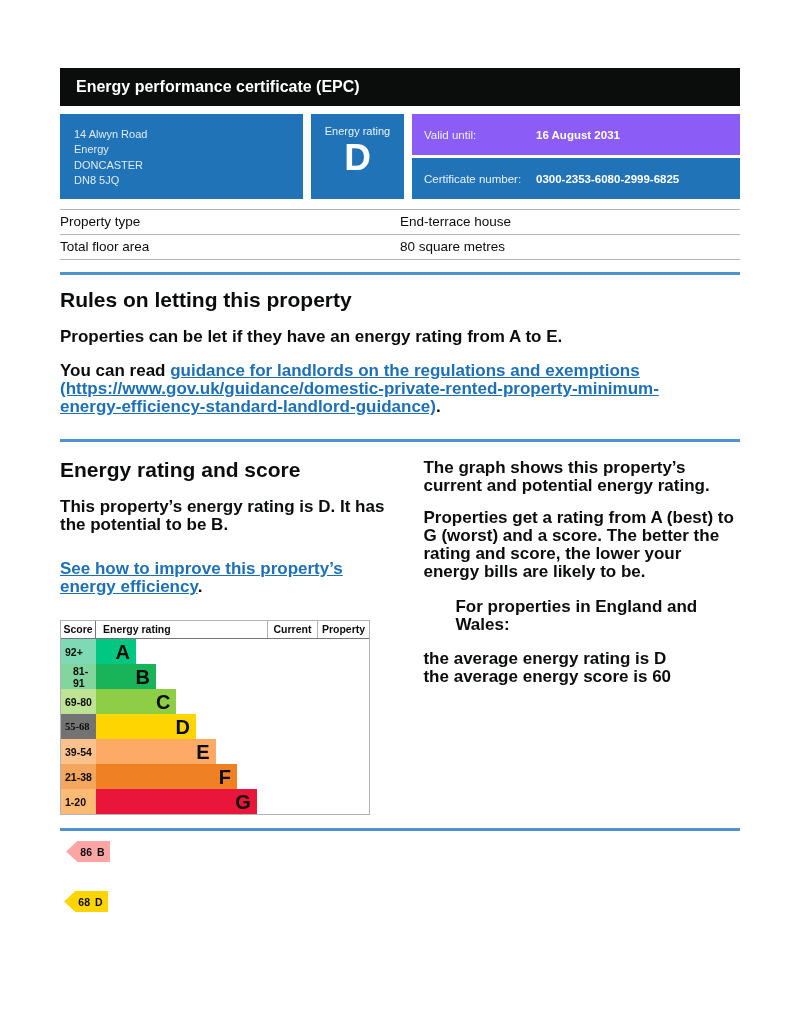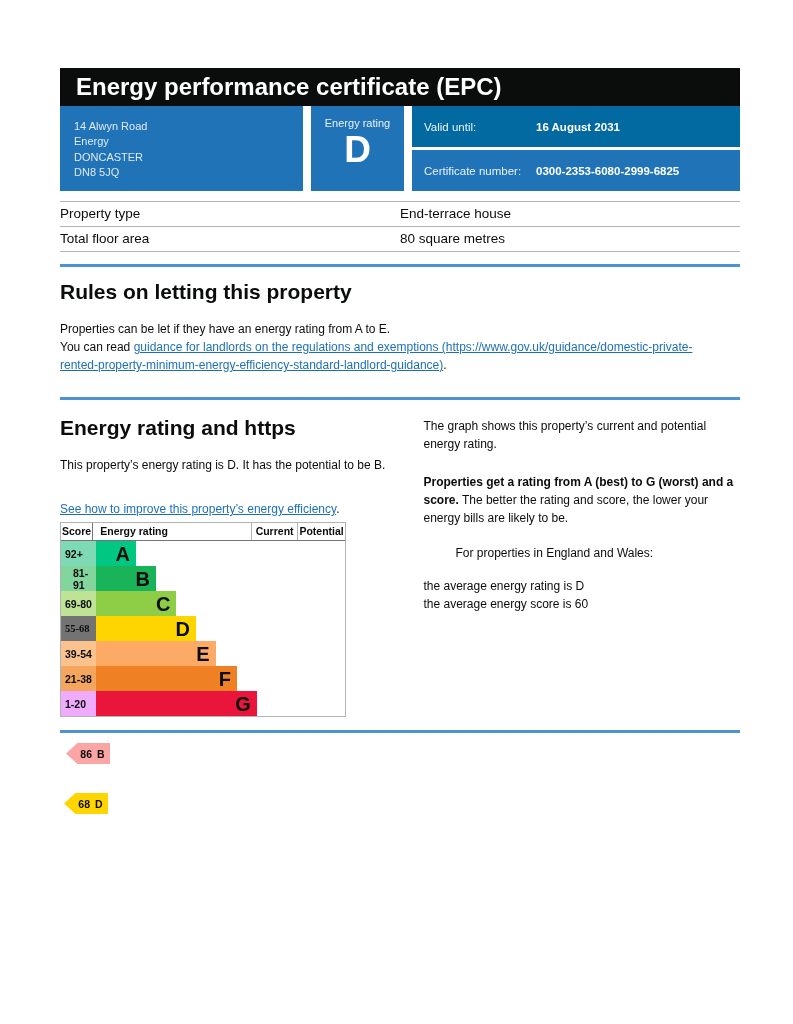--- a/index.html
+++ b/index.html
@@ -10,23 +10,23 @@
     color: #0b0c0c;
     overflow: hidden;
   }
   .page { padding: 68px 53px 0 60px; width: 793px; }
 
   
   .title-bar {
     background: #0b0c0c; color: #ffffff;
     height: 38px; line-height: 38px;
     padding-left: 16px;
-    font-size: 24px; font-weight: bold;
-  }
-  .summary-row { display: flex; gap: 8px; height: 85px; }
+    font-size: 16px; font-weight: bold;
+  }
+  .summary-row { display: flex; gap: 8px; margin-top: 8px; height: 85px; }
   .blue-card { background: #2173b8; color: #ffffff; }
   .address-card { width: 243px; padding: 13px 14px; font-size: 11px; line-height: 1.4; }
   .address-card .addr-line { color: #dfeaf4; }
   .rating-card { width: 93px; text-align: center; padding-top: 11px; }
   .rating-card .rating-label { font-size: 11px; color: #eaf2f9; }
   .rating-card .rating-value { font-size: 37px; font-weight: bold; line-height: 1.1; margin-top: 1px; }
   .validity-col { flex: 1; display: flex; flex-direction: column; gap: 3px; }
   .validity-box { flex: 1; display: flex; align-items: center; padding-left: 12px; font-size: 11.5px; }
   .validity-box .v-label { flex: 0 0 112px; color: #eaf2f9; }
   .validity-box .v-value { font-weight: bold; }
@@ -37,42 +37,42 @@
   .prop-row:last-child { border-bottom: 1px solid #b1b4b6; }
   .prop-label { flex: 0 0 50%; }
   .prop-value { flex: 1; }
 
   
   .blue-rule { height: 3px; background: #4e92d2; border: 0; }
   .rule-1 { margin-top: 12px; }
   .rule-2 { margin-top: 23px; }
   .rule-3 { margin-top: 13px; }
   h2 { font-size: 21px; font-weight: bold; }
-  p { font-size: 12px; line-height: 18px; }
+  p { font-size: 17px; line-height: 18px; font-weight: bold; }
   a.doc-link { color: #1d70b8; text-decoration: underline; }
 
   .rules-heading { margin-top: 13px; }
   .rules-p1 { margin-top: 16px; }
-  .rules-p2 { margin-top: 0; max-width: 660px; overflow-wrap: break-word; }
+  .rules-p2 { margin-top: 16px; max-width: 660px; overflow-wrap: break-word; }
 
   
   .columns { display: flex; gap: 28px; margin-top: 16px; }
   .col-left { width: 337px; }
   .col-right { width: 318px; }
   .rating-p1 { margin-top: 16px; }
   .improve-link-p { margin-top: 26px; }
   .right-p1 { margin-top: 1px; }
-  .right-p2 { margin-top: 20px; }
+  .right-p2 { margin-top: 14px; }
   .right-p3 { margin-top: 17px; padding-left: 32px; }
   .right-p4 { margin-top: 16px; line-height: 17.5px; }
 
   
   .epc-chart {
-    margin-top: 4px;
-    width: 286px;
+    margin-top: 24px;
+    width: 310px;
     border: 1px solid #b1b4b6;
     background: #ffffff;
     font-size: 10.5px;
   }
   .epc-header { display: flex; height: 18px; font-weight: bold; border-bottom: 1px solid #757575; }
   .epc-header .h-score { width: 35px; text-align: center; border-right: 1px solid #757575; line-height: 17px; }
   .epc-header .h-rating { width: 171px; padding-left: 7px; line-height: 17px; }
   .epc-header .h-current { width: 50px; text-align: center; border-left: 1px solid #b1b4b6; line-height: 17px; }
   .epc-header .h-potential { width: 52px; text-align: center; border-left: 1px solid #b1b4b6; line-height: 17px; }
   .epc-body { display: flex; height: 175px; flex-direction: column; }
@@ -107,21 +107,21 @@
       <div class="addr-line">14 Alwyn Road</div>
       <div class="addr-line">Energy</div>
       <div class="addr-line">DONCASTER</div>
       <div class="addr-line">DN8 5JQ</div>
     </div>
     <div class="blue-card rating-card" style="background: rgb(33, 115, 184);">
       <div class="rating-label">Energy rating</div>
       <div class="rating-value">D</div>
     </div>
     <div class="validity-col">
-      <div class="blue-card validity-box" style="background: #0369a1;">
+      <div class="blue-card validity-box" style="background: #8b5cf6;">
         <span class="v-label">Valid until:</span>
         <span class="v-value">16 August 2031</span>
       </div>
       <div class="blue-card validity-box" style="background: rgb(33, 115, 184);">
         <span class="v-label">Certificate number:</span>
         <span class="v-value">0300-2353-6080-2999-6825</span>
       </div>
     </div>
   </div>
 
@@ -139,30 +139,30 @@
   <div class="blue-rule rule-1" style="background: rgb(78, 146, 210);"></div>
 
   <h2 class="rules-heading">Rules on letting this property</h2>
   <p class="rules-p1">Properties can be let if they have an energy rating from A to E.</p>
   <p class="rules-p2"><span>You can read </span><a href="#" class="doc-link" style="color: rgb(29, 112, 184);">guidance for landlords on the regulations and exemptions (https://www.gov.uk/guidance/domestic-private-rented-property-minimum-energy-efficiency-standard-landlord-guidance)</a><span>.</span></p>
 
   <div class="blue-rule rule-2" style="background: rgb(78, 146, 210);"></div>
 
   <div class="columns">
     <div class="col-left">
-      <h2>Energy rating and https</h2>
+      <h2>Energy rating and score</h2>
       <p class="rating-p1">This property’s energy rating is D. It has the potential to be B.</p>
       <p class="improve-link-p"><a href="#" class="doc-link" style="color: rgb(29, 112, 184);">See how to improve this property’s energy efficiency</a><span>.</span></p>
 
       <div class="epc-chart">
         <div class="epc-header">
           <div class="h-score">Score</div>
           <div class="h-rating">Energy rating</div>
           <div class="h-current">Current</div>
-          <div class="h-potential">Potential</div>
+          <div class="h-potential">Property</div>
         </div>
         <div class="epc-body">
           <div class="epc-rows">
             <div class="epc-row">
               <div class="epc-score-cell" style="background: rgb(126, 217, 181);">92+</div>
               <div class="epc-bar-cell">
                   <div class="epc-bar" style="background: rgb(0, 199, 129); width: 23.4%;">
                     <span class="epc-letter">A</span>
                   </div>
                 </div>
@@ -201,21 +201,21 @@
             </div>
             <div class="epc-row">
               <div class="epc-score-cell" style="background: rgb(244, 165, 94);">21-38</div>
               <div class="epc-bar-cell">
                   <div class="epc-bar" style="background: rgb(239, 128, 35); width: 82.5%;">
                     <span class="epc-letter">F</span>
                   </div>
                 </div>
             </div>
             <div class="epc-row">
-              <div class="epc-score-cell" style="background: #f0abfc;">1-20</div>
+              <div class="epc-score-cell" style="background: #fdba74;">1-20</div>
               <div class="epc-bar-cell">
                   <div class="epc-bar" style="background: rgb(233, 21, 59); width: 94%;">
                     <span class="epc-letter">G</span>
                   </div>
                 </div>
             </div>
           </div>
           <div class="epc-col current">
             <div class="epc-arrow" id="current-arrow" style="top: 77px; background: rgb(255, 213, 0);">
               <span>68</span>

